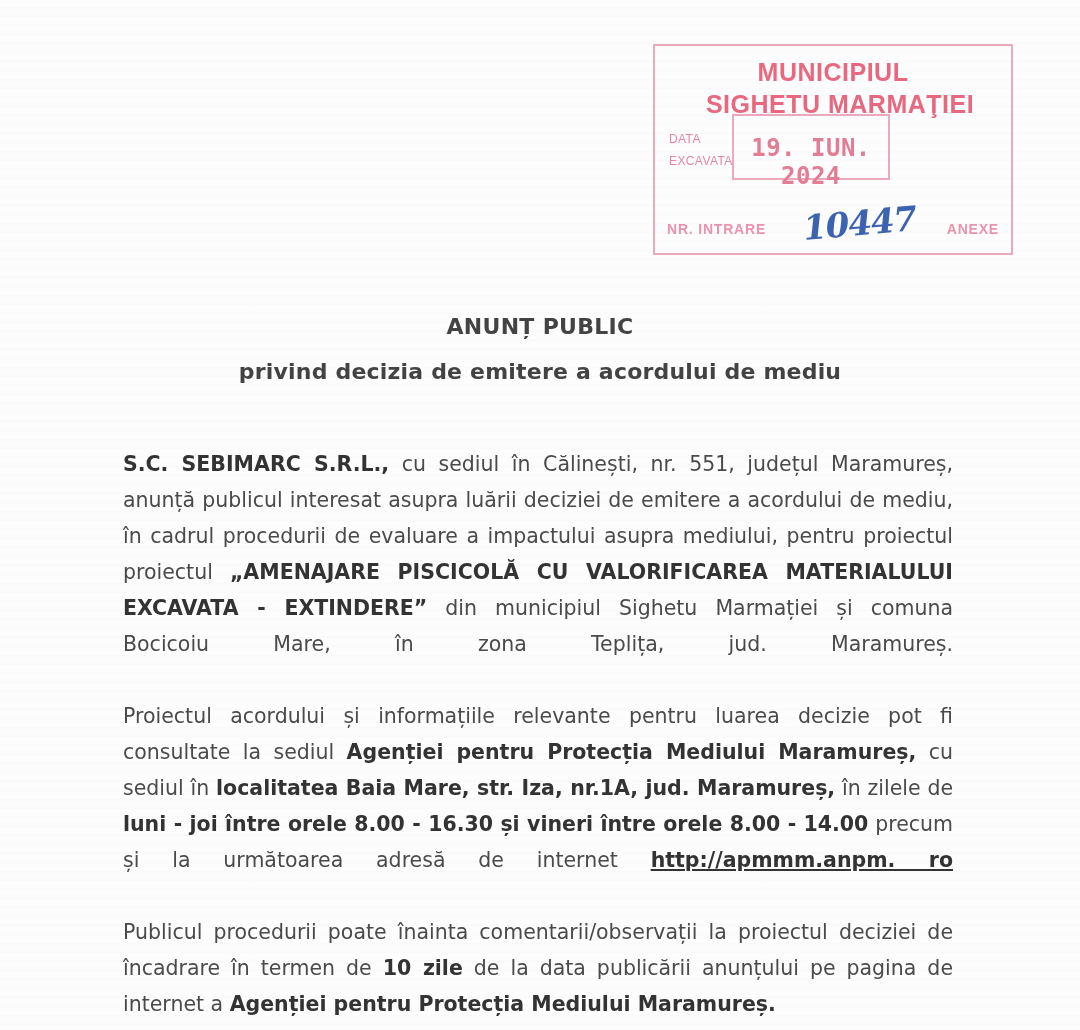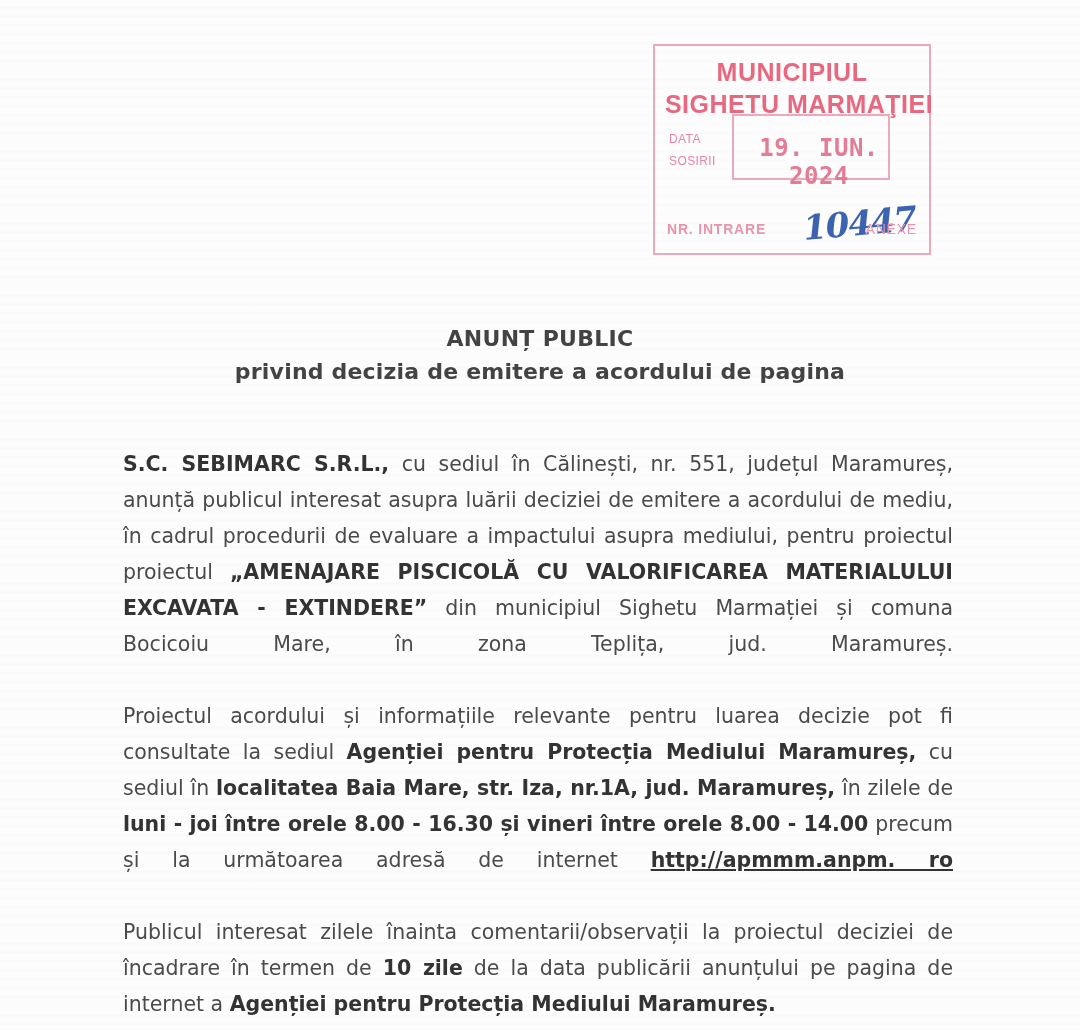--- a/index.html
+++ b/index.html
@@ -31,21 +31,21 @@
       ),
       #fdfdfe;
     pointer-events: none;
   }
 
   
   .stamp {
     position: absolute;
     left: 653px;
     top: 44px;
-    width: 278px;
+    width: 360px;
     height: 211px;
     border: 2px solid #eda9b9;
     box-sizing: border-box;
     color: #e26c86;
     font-family: "Liberation Sans", "DejaVu Sans", sans-serif;
   }
   .stamp-title-1,
   .stamp-title-2 {
     position: absolute;
     left: 0;
@@ -87,37 +87,36 @@
     position: absolute;
     left: 0;
     top: 18px;
     width: 100%;
     text-align: center;
     font-size: 24px;
     font-weight: bold;
     color: #e37d94;
     letter-spacing: 0.5px;
     font-family: "DejaVu Sans Mono", "Liberation Mono", monospace;
-    margin-left: 8px;
   }
   .stamp-nr-label {
     position: absolute;
     left: 12px;
     bottom: 16px;
     font-size: 14px;
     font-weight: bold;
     color: #e994ab;
     letter-spacing: 0.8px;
   }
   .stamp-anexe-label {
     position: absolute;
     right: 12px;
     bottom: 16px;
     font-size: 14px;
-    font-weight: normal;
+    font-weight: bold;
     color: #e994ab;
     letter-spacing: 0.8px;
   }
   .stamp-nr-value {
     position: absolute;
     left: 148px;
     bottom: 10px;
     font-size: 34px;
     color: #3b63b0;
     font-family: "DejaVu Serif", "Liberation Serif", serif;
@@ -131,21 +130,20 @@
   .heading-main {
     position: absolute;
     left: 0;
     top: 314px;
     width: 1080px;
     text-align: center;
     font-size: 22px;
     font-weight: bold;
     color: #434343;
     letter-spacing: 0.3px;
-    margin-top: 12px;
   }
   .heading-sub {
     position: absolute;
     left: 0;
     top: 359px;
     width: 1080px;
     text-align: center;
     font-size: 22px;
     font-weight: bold;
     color: #434343;
@@ -186,35 +184,35 @@
 <body>
 
 <div class="paper"></div>
 
 <div class="stamp">
   <div class="stamp-title-1">MUNICIPIUL</div>
   <div class="stamp-title-2">SIGHETU MARMAŢIEI</div>
 
   <div class="stamp-data-label">
     <div>DATA</div>
-    <div>SOSIRII</div>
+    <div>EXCAVATA</div>
   </div>
 
   <div class="stamp-date-box">
     <div class="stamp-date-value">19. IUN. 2024</div>
   </div>
 
   <div class="stamp-nr-label">NR. INTRARE</div>
 
   <div class="stamp-nr-value">10447</div>
 
   <div class="stamp-anexe-label">ANEXE</div>
 </div>
 
 <div class="heading-main">ANUNȚ PUBLIC</div>
 
-<div class="heading-sub">privind decizia de emitere a acordului de pagina</div>
+<div class="heading-sub">privind decizia de emitere a acordului de mediu</div>
 
 <div class="body-block">
   <p class="para"><span style="font-weight: bold; color: rgb(51, 51, 51);">S.C. SEBIMARC S.R.L.,</span><span> cu sediul în Călinești, nr. 551, județul Maramureș, anunță publicul interesat asupra luării deciziei de emitere a acordului de mediu, în cadrul procedurii de evaluare a impactului asupra mediului, pentru proiectul    proiectul    </span><span style="font-weight: bold; color: rgb(51, 51, 51);">„AMENAJARE PISCICOLĂ CU VALORIFICAREA MATERIALULUI EXCAVATA - EXTINDERE”</span><span> din municipiul Sighetu Marmației și comuna Bocicoiu Mare, în zona Teplița, jud. Maramureș.</span></p>
   <p class="para"><span>Proiectul acordului și informațiile relevante pentru luarea decizie pot fi consultate la sediul </span><span style="font-weight: bold; color: rgb(51, 51, 51);">Agenției pentru Protecția Mediului Maramureș,</span><span> cu sediul în </span><span style="font-weight: bold; color: rgb(51, 51, 51);">localitatea Baia Mare, str. Iza, nr.1A, jud. Maramureș,</span><span> în zilele de </span><span style="font-weight: bold; color: rgb(51, 51, 51);">luni - joi între orele 8.00 - 16.30 și vineri între orele 8.00 - 14.00</span><span> precum și la următoarea adresă de internet  </span><span class="url">http://apmmm.anpm. ro</span></p>
-  <p class="para no-stretch"><span>Publicul interesat zilele înainta comentarii/observații la proiectul deciziei de încadrare în termen de </span><span style="font-weight: bold; color: rgb(51, 51, 51);">10 zile</span><span> de la data publicării anunțului pe pagina de internet a </span><span style="font-weight: bold; color: rgb(51, 51, 51);">Agenției pentru Protecția Mediului Maramureș.</span></p>
+  <p class="para no-stretch"><span>Publicul procedurii poate înainta comentarii/observații la proiectul deciziei de încadrare în termen de </span><span style="font-weight: bold; color: rgb(51, 51, 51);">10 zile</span><span> de la data publicării anunțului pe pagina de internet a </span><span style="font-weight: bold; color: rgb(51, 51, 51);">Agenției pentru Protecția Mediului Maramureș.</span></p>
 </div>
 
 </body></html>

